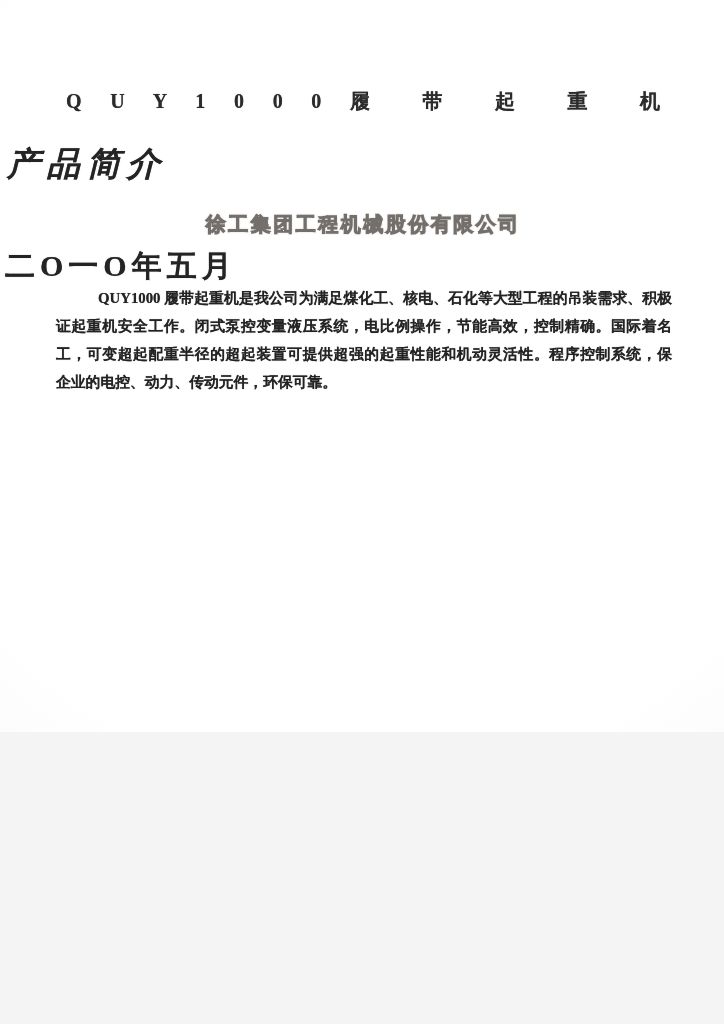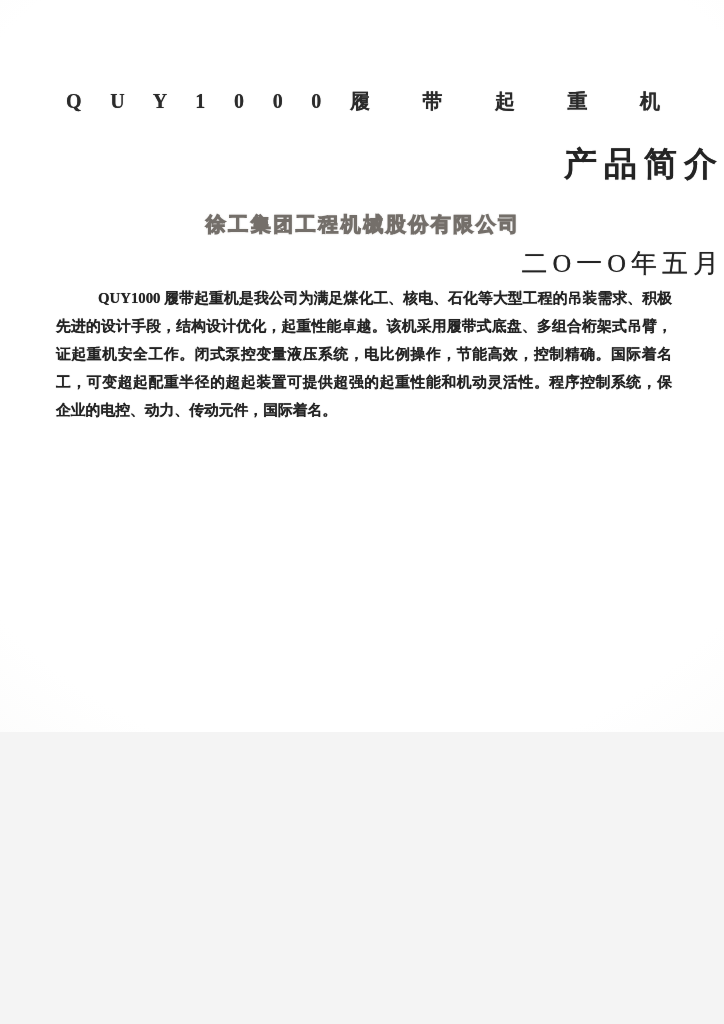--- a/index.html
+++ b/index.html
@@ -36,26 +36,27 @@
     text-align: justify;
     text-align-last: justify;
     color: #2b2b2b;
   }
 
   .doc-title {
     position: absolute;
     top: 142px;
     left: 0;
     width: 724px;
-    text-align: right;
+    text-align: left;
     font-size: 33px;
     font-weight: 700;
     letter-spacing: 7px;
     text-indent: 7px; 
     color: #242424;
+    font-style: italic;
   }
 
   .company-name {
     position: absolute;
     top: 211px;
     left: 0;
     width: 724px;
     text-align: center;
     font-size: 20px;
     font-weight: 700;
@@ -65,23 +66,23 @@
     color: #f4f2f0;
     -webkit-text-stroke: 1px #746f6a;
     text-shadow: 0 0 2px rgba(120,114,108,0.55);
   }
 
   .doc-date {
     position: absolute;
     top: 246px;
     left: 0;
     width: 724px;
-    text-align: right;
-    font-size: 26px;
-    font-weight: 400;
+    text-align: left;
+    font-size: 30px;
+    font-weight: 700;
     letter-spacing: 5px;
     text-indent: 5px;
     color: #242424;
   }
 
   .body-text {
     position: absolute;
     top: 284px;
     left: 56px;
     width: 616px;
@@ -108,19 +109,18 @@
   <div class="header-title ink">Q U Y 1 0 0 0 履 带 起 重 机</div>
 
   <div class="doc-title ink">产品简介</div>
 
   <div class="company-name">徐工集团工程机械股份有限公司</div>
 
   <div class="doc-date ink">二O一O年五月</div>
 
   <div class="body-text">
     <div class="pline first ink">QUY1000 履带起重机是我公司为满足煤化工、核电、石化等大型工程的吊装需求、积极</div>
-    <div class="pline ink">先进的设计手段，结构设计优化，起重性能卓越。该机采用履带式底盘、多组合桁架式吊臂，</div>
     <div class="pline ink">证起重机安全工作。闭式泵控变量液压系统，电比例操作，节能高效，控制精确。国际着名</div>
     <div class="pline ink">工，可变超起配重半径的超起装置可提供超强的起重性能和机动灵活性。程序控制系统，保</div>
-    <div class="pline last ink">企业的电控、动力、传动元件，国际着名。</div>
+    <div class="pline last ink">企业的电控、动力、传动元件，环保可靠。</div>
   </div>
 
 </div>
 
 </body></html>

